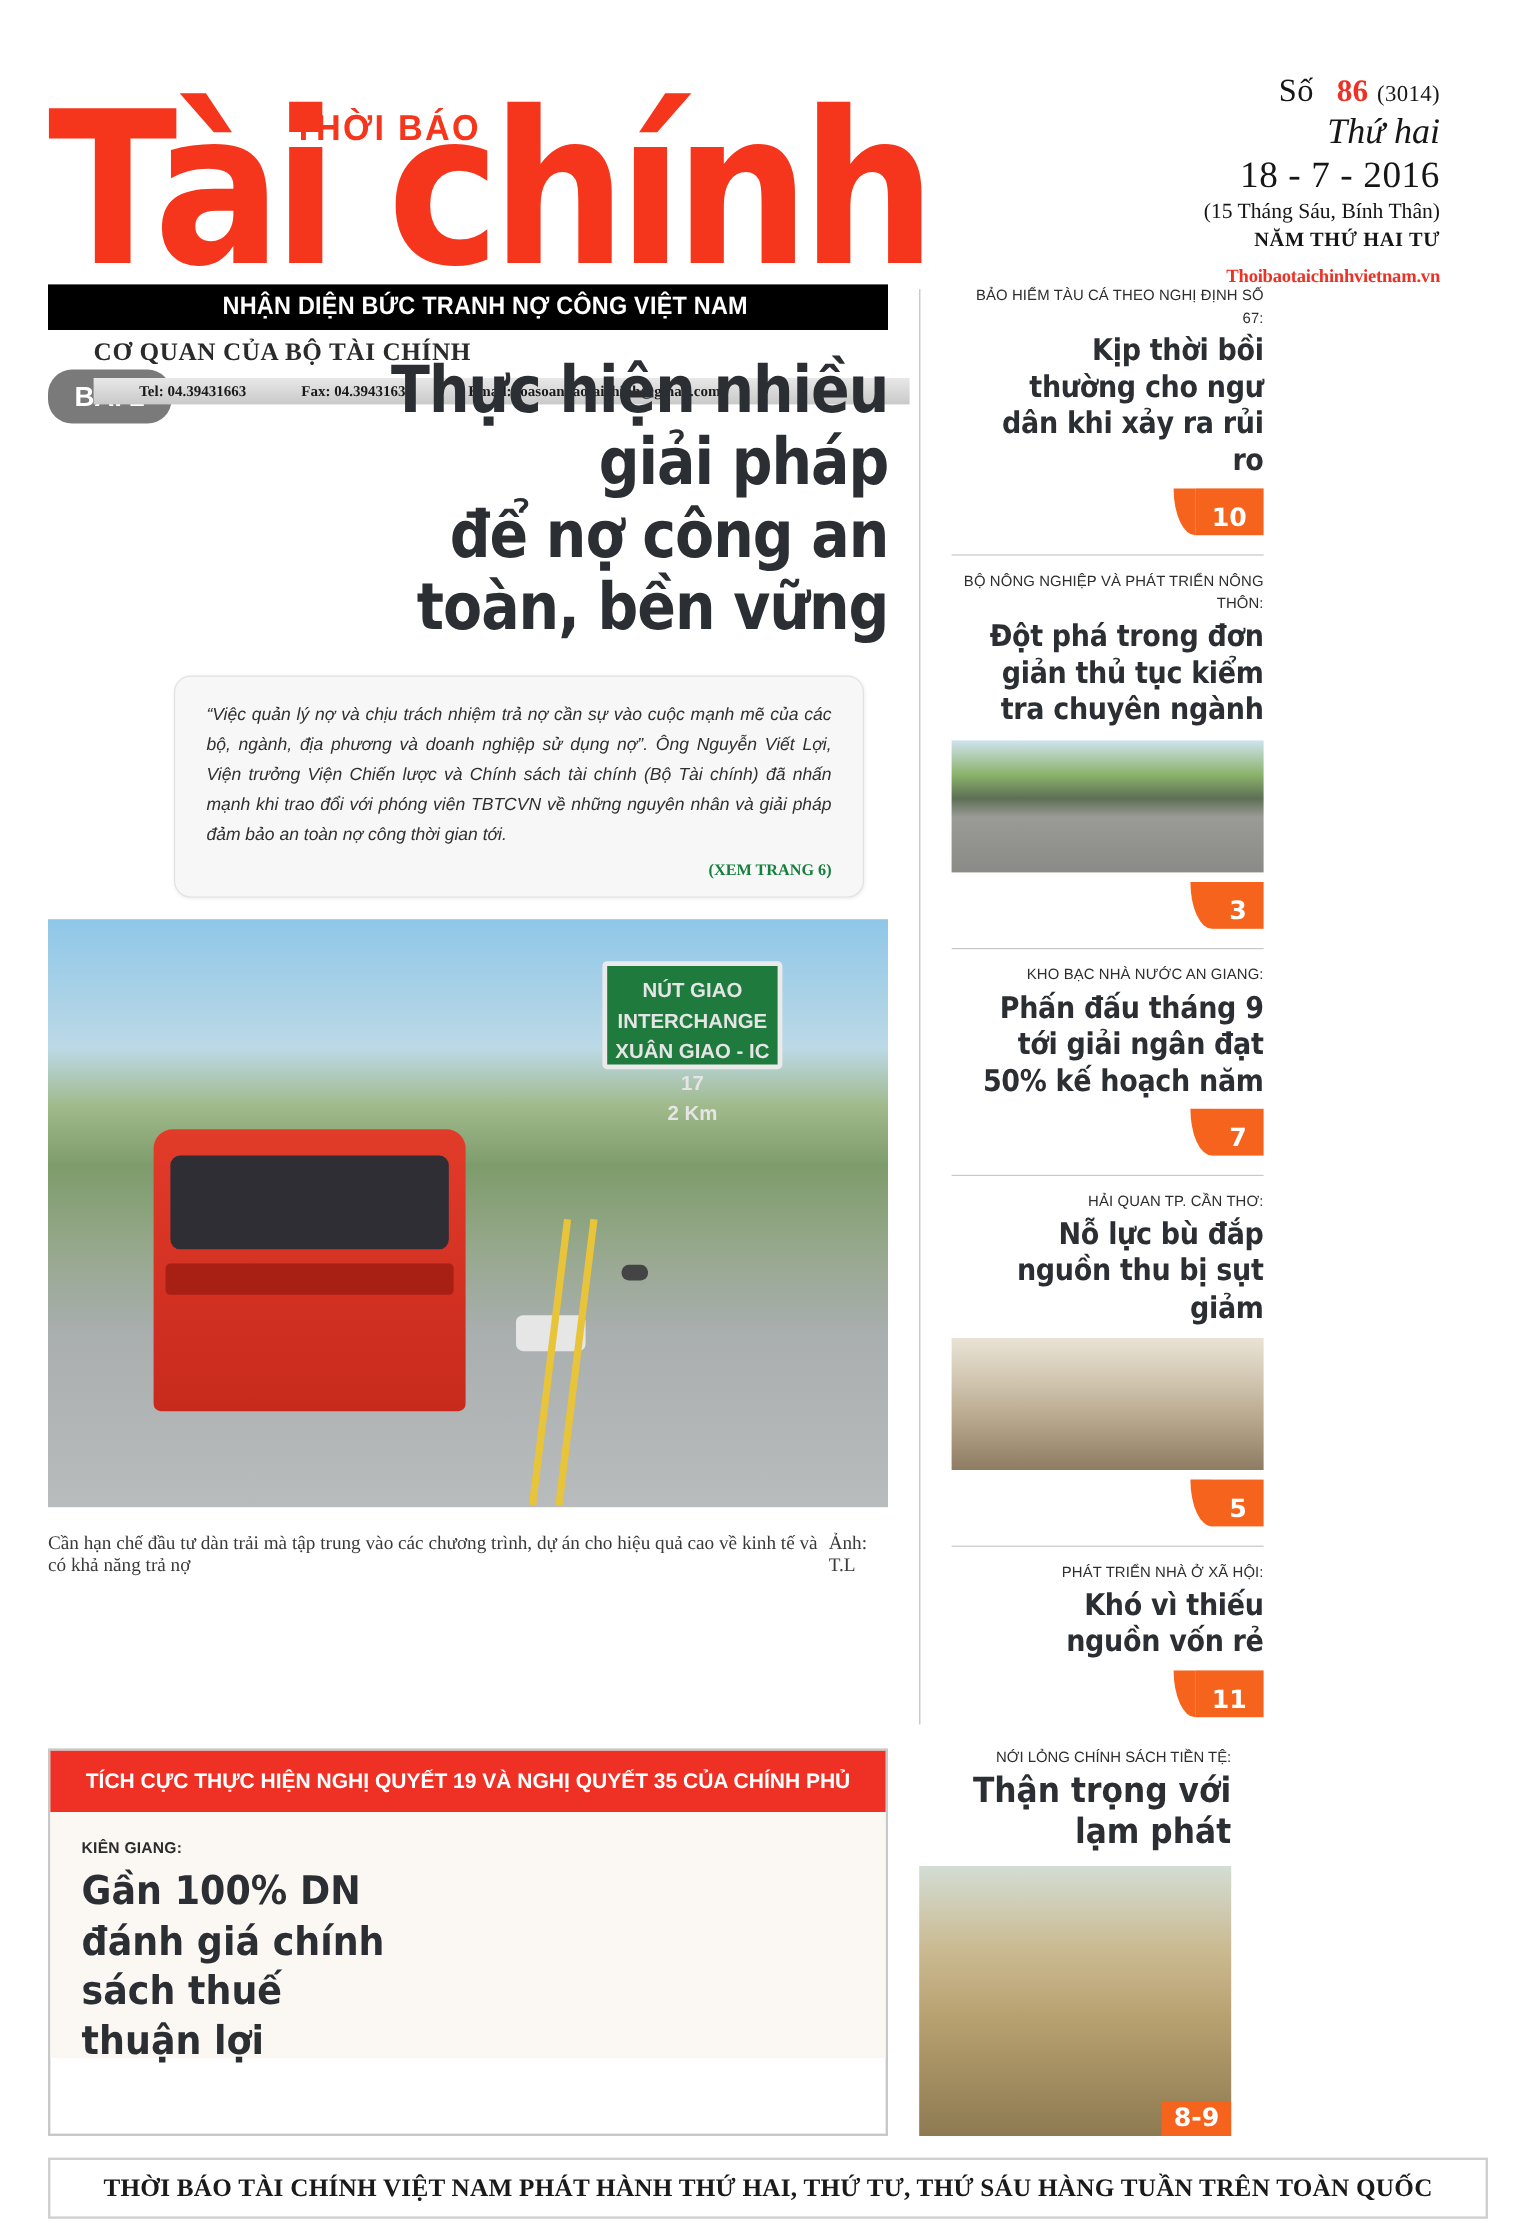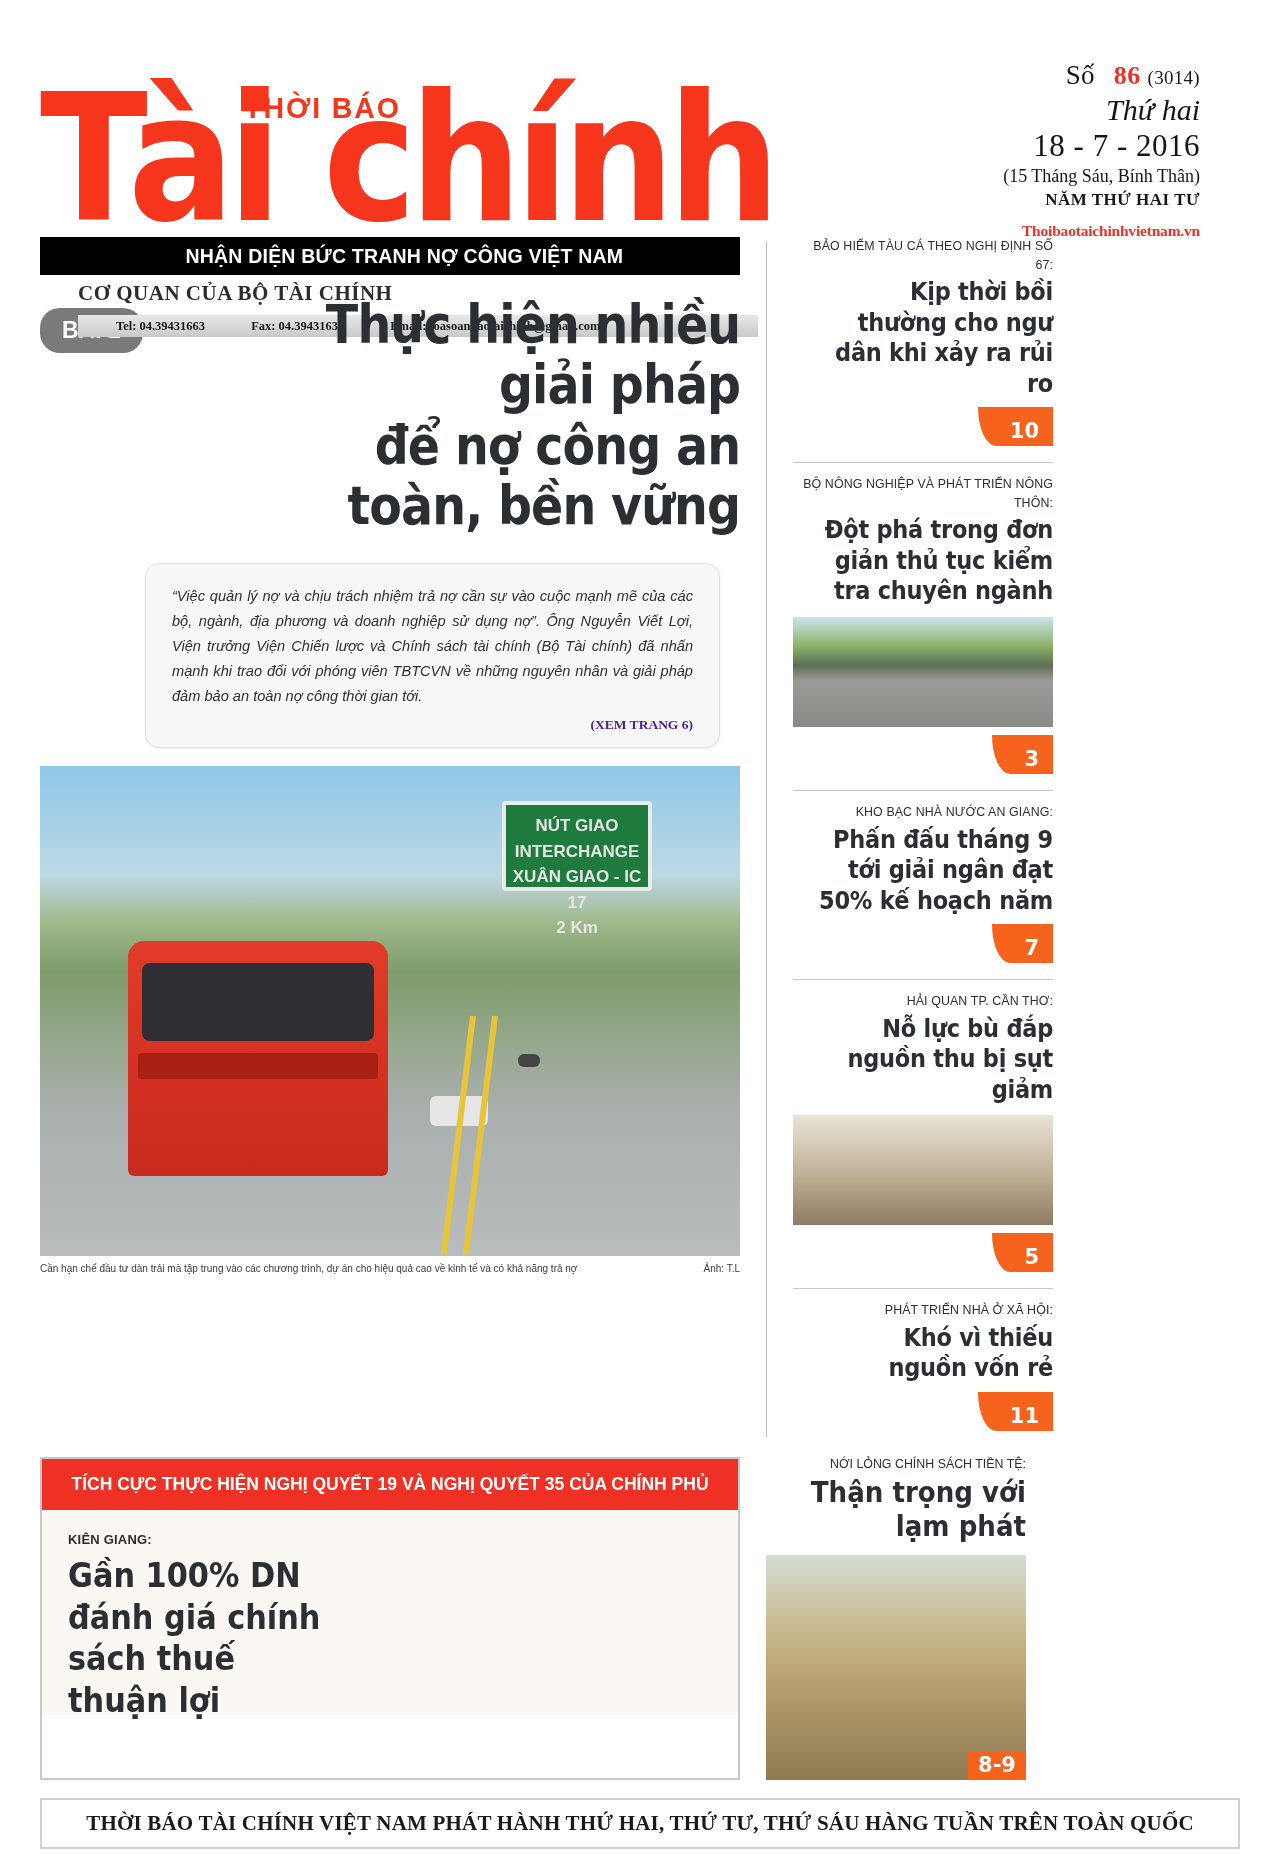--- a/index.html
+++ b/index.html
@@ -110,34 +110,34 @@
     border-radius: 14px; padding: 20px 26px 14px 26px;
     box-shadow: 0 1px 3px rgba(0,0,0,.07);
   }
   .quotebox p {
     font-family: Liberation Sans, sans-serif;
     font-style: italic; font-size: 14.6px; line-height: 1.72;
     color: #2f2f2f; text-align: justify;
   }
   .quote-ref {
     text-align: right; font-weight: 700; font-style: normal;
-    font-size: 13.5px; margin-top: 8px; color: #4c1d95;
+    font-size: 13.5px; margin-top: 8px; color: #15803d;
     font-family: "Liberation Serif", serif;
   }
 
   
   .mainphoto {
     position: relative; width: 700px; height: 490px;
     margin-top: 18px; overflow: hidden;
     background: linear-gradient(#8fc7e8 0%, #bcd9e6 22%, #9fb98a 32%, #7e9c6b 42%, #96a88c 56%, #a9aeae 70%, #b9bcbd 100%);
   }
   .caption-row {
     display: flex; justify-content: space-between;
-    font-size: 10px; color: #3a3a3a; padding-top: 7px;
-    font-family: Liberation Sans, sans-serif;
+    font-size: 16px; color: #3a3a3a; padding-top: 22px;
+    font-family: Liberation Serif, serif;
   }
 
   
   .side-item { padding-bottom: 6px; }
   .side-rule { height: 1px; background: #c8c8c8; margin: 10px 0 12px 0; }
   .side-kicker {
     font-size: 12.4px; font-weight: 400; color: #2e2e2e;
     text-align: right; letter-spacing: .1px; line-height: 1.5;
     text-transform: uppercase;
   }

